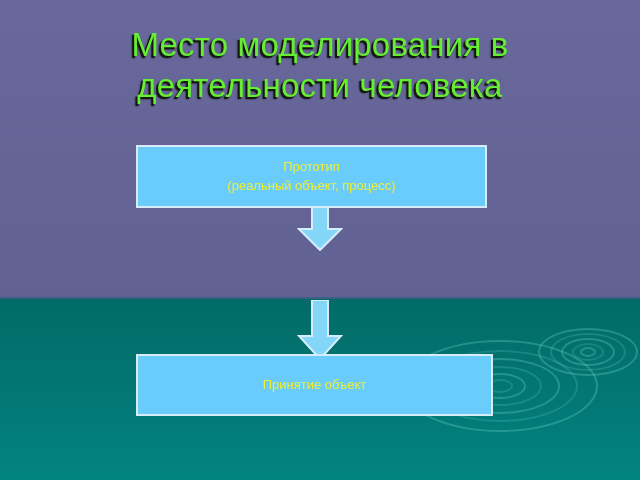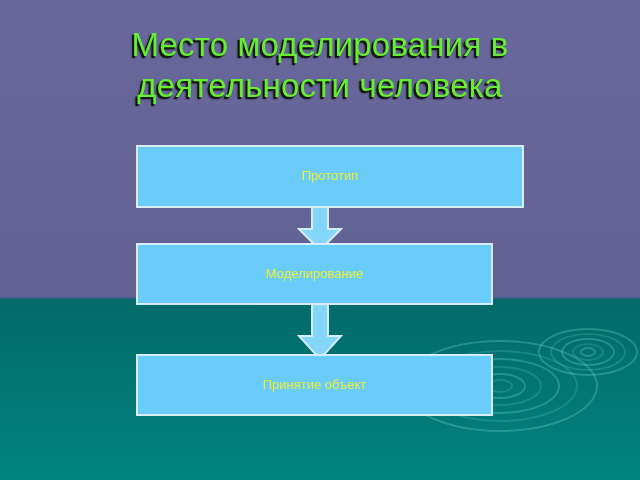--- a/index.html
+++ b/index.html
@@ -81,21 +81,21 @@
     border: 2px solid #d8ecf6;
     display: flex;
     align-items: center;
     justify-content: center;
     text-align: center;
     color: #eeee33;
     font-size: 13px;
     line-height: 1.45;
     z-index: 3;
   }
-  #box-prototype { left: 136px; top: 145px; width: 388px; height: 63px; }
+  #box-prototype { left: 136px; top: 145px; width: 351px; height: 63px; }
   #box-modeling  { left: 136px; top: 243px; width: 357px; height: 62px; }
   #box-decision  { left: 136px; top: 354px; width: 357px; height: 62px; }
 
   .fbox .lines { display: block; }
   .fbox .lines span { display: block; }
 
   
   .arrow {
     position: absolute;
     width: 46px;
@@ -132,34 +132,30 @@
   </div>
 
   <div class="title">
     <span>Место моделирования в</span>
     <span>деятельности человека</span>
   </div>
 
   <div class="fbox" id="box-prototype">
     <span class="lines">
       <span>Прототип</span>
+      <span>(реальный объект, процесс)</span>
     </span>
   </div>
 
   <div class="arrow" id="arrow-1">
     <svg viewBox="0 0 46 48" preserveAspectRatio="none" aria-hidden="true">
       <polygon points="15,0 31,0 31,26 44,26 23,47 2,26 15,26" fill="#84d6f8" stroke="#d6eefb" stroke-width="2"></polygon>
     </svg>
   </div>
 
-  <div class="fbox" id="box-modeling">
-    <span class="lines">
-      <span>Моделирование</span>
-    </span>
-  </div>
 
   <div class="arrow" id="arrow-2">
     <svg viewBox="0 0 46 60" preserveAspectRatio="none" aria-hidden="true">
       <polygon points="15,0 31,0 31,36 44,36 23,59 2,36 15,36" fill="#84d6f8" stroke="#d6eefb" stroke-width="2"></polygon>
     </svg>
   </div>
 
   <div class="fbox" id="box-decision">
     <span class="lines">
       <span>Принятие объект</span>

